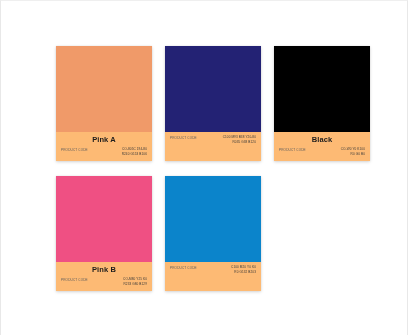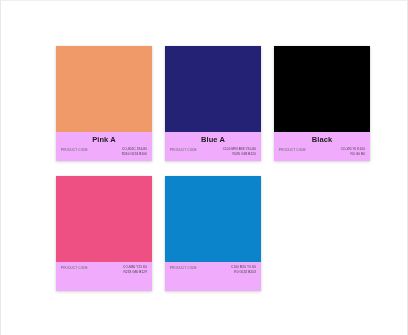--- a/index.html
+++ b/index.html
@@ -59,21 +59,21 @@
   }
 
   .swatch-color {
     width: 96px;
     height: 86px;
     flex: 0 0 86px;
   }
 
   .swatch-info {
     flex: 1 1 auto;
-    background: #f0abfc;
+    background: #fdba74;
     padding: 3px 4px 16px 4px;
     box-sizing: border-box;
   }
 
   .swatch-name {
     text-align: center;
     font-size: 7.5px;
     font-weight: bold;
     color: #1b1b1b;
     line-height: 9px;
@@ -131,21 +131,20 @@
               <div class="meta-code">CO-805C 194-80</div>
               <div class="meta-code">R240 G153 B106</div>
             </div>
           </div>
         </div>
       </div>
 
       <div class="swatch-card">
         <div class="swatch-color" style="background:#232274"></div>
         <div class="swatch-info">
-          <div class="swatch-name">Blue A</div>
           <div class="swatch-meta">
             <div class="meta-label">PRODUCT CODE</div>
             <div class="meta-values">
               <div class="meta-code">C100 M93 B38 Y20-80</div>
               <div class="meta-code">R035 G38 B120</div>
             </div>
           </div>
         </div>
       </div>
 
@@ -159,20 +158,21 @@
               <div class="meta-code">CO-W0 Y0 K100</div>
               <div class="meta-code">R0 G0 B0</div>
             </div>
           </div>
         </div>
       </div>
 
       <div class="swatch-card">
         <div class="swatch-color" style="background:#EF5083"></div>
         <div class="swatch-info">
+          <div class="swatch-name">Pink B</div>
           <div class="swatch-meta">
             <div class="meta-label">PRODUCT CODE</div>
             <div class="meta-values">
               <div class="meta-code">CO-M80 Y25 K0</div>
               <div class="meta-code">R233 G80 B129</div>
             </div>
           </div>
         </div>
       </div>
 

